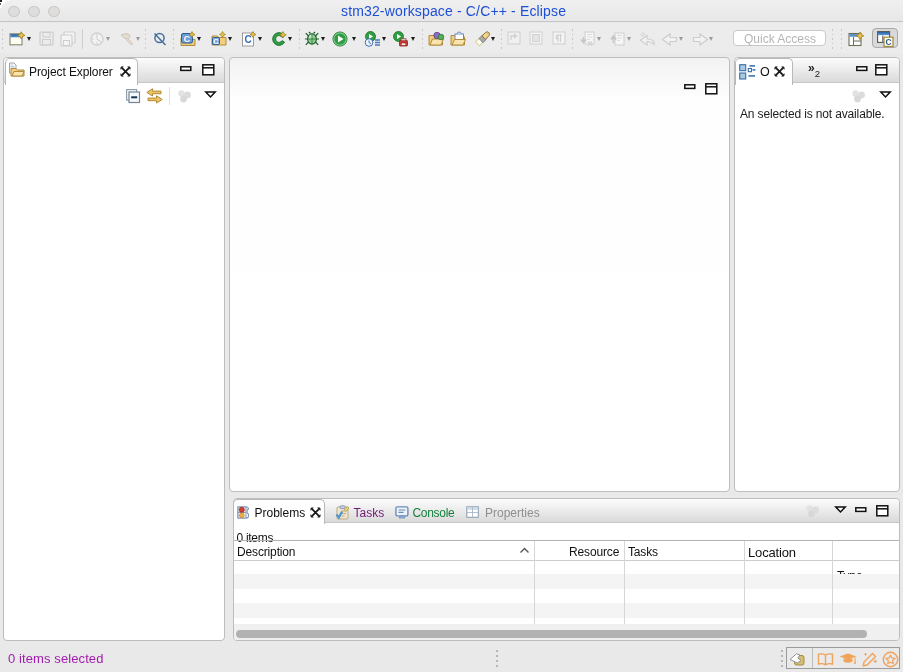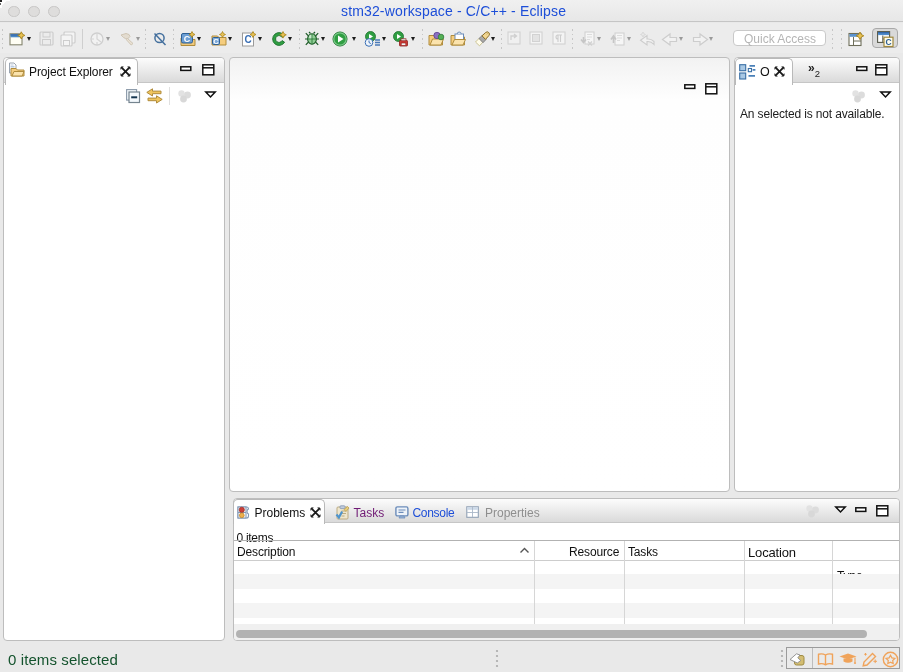--- a/index.html
+++ b/index.html
@@ -306,21 +306,21 @@
  <path d="M6.5,6 h4.5 M6.5,8.5 h4.5 M6.5,11 h3" stroke="#b4a478" stroke-width="0.9"></path>
  <path d="M1.5,9.5 l2.4,3 3.2,-6" fill="none" stroke="#4f94cd" stroke-width="2.2"></path>
  <path d="M9,4.5 l3.5,-3 1.5,1.5 -3,3.5z" fill="#e8cf7a" stroke="#b89a4a" stroke-width="0.7"></path>
 </svg>
 <div class="t" id="tk" style="left:353.5px;top:505.5px;font-size:12px;color:#701a75">Tasks</div>
 <svg class="abs" style="left:395px;top:505.5px" width="14" height="13">
  <rect x="0.9" y="0.9" width="12" height="9" rx="1.5" fill="#eef3f9" stroke="#6b8cba" stroke-width="1.4"></rect>
  <path d="M3.5,4 h7 M3.5,6.3 h5" stroke="#6b8cba" stroke-width="1.2"></path>
  <path d="M5,10 h4 l1,2 h-6z" fill="#9db8d8" stroke="#6b8cba" stroke-width="0.8"></path>
 </svg>
-<div class="t" id="cs" style="left:412.5px;top:505.5px;font-size:12px;letter-spacing:-0.3px;color:#1d4ed8">Console</div>
+<div class="t" id="cs" style="left:412.5px;top:505.5px;font-size:12px;letter-spacing:-0.3px;color:#15803d">Console</div>
 <svg class="abs" style="left:465.5px;top:506px" width="13" height="12">
  <rect x="0.8" y="0.8" width="11.5" height="10.5" fill="#fff" stroke="#90a0b4" stroke-width="1.1"></rect>
  <rect x="1.2" y="1.2" width="10.7" height="2.6" fill="#ccd9e8"></rect>
  <line x1="6.5" y1="1" x2="6.5" y2="11" stroke="#aab8c8" stroke-width="0.9"></line>
  <line x1="1" y1="6.5" x2="12" y2="6.5" stroke="#aab8c8" stroke-width="0.9"></line>
 </svg>
 <div class="t" id="pr" style="left:485px;top:505.5px;font-size:12px;color:#8e8e8e">Properties</div>
 <svg class="abs" style="left:804.5px;top:505px" width="15" height="13">
  <circle cx="4.5" cy="3.5" r="3.2" fill="#e2e2e2"></circle>
     <circle cx="10.5" cy="5" r="3.4" fill="#dcdcdc"></circle>
@@ -349,21 +349,21 @@
   </svg>
 <div class="abs" style="left:233.5px;top:573.5px;width:665px;height:15px;background:#f4f4f4"></div>
 <div class="abs" style="left:233.5px;top:603px;width:665px;height:15px;background:#f4f4f4"></div>
 <div class="sep" style="left:533.5px;top:541px;height:83px;background:#d6d6d6"></div>
 <div class="sep" style="left:624px;top:541px;height:83px;background:#d6d6d6"></div>
 <div class="sep" style="left:744px;top:541px;height:83px;background:#d6d6d6"></div>
 <div class="sep" style="left:832px;top:541px;height:83px;background:#d6d6d6"></div>
 <div class="abs" style="left:233.5px;top:624px;width:665.5px;height:16px;background:#f0f0f0;border-radius:0 0 3px 3px"></div>
 <div class="abs" style="left:236px;top:629.5px;width:631px;height:8px;background:#b2b2b2;border-radius:4px"></div>
 
-<div class="t" id="st" style="left:8px;top:650.5px;font-size:15px;letter-spacing:0.1px;color:#14532d">0 items selected</div>
+<div class="t" id="st" style="left:8px;top:650.5px;font-size:13px;letter-spacing:0.1px;color:#a21caf">0 items selected</div>
 <svg class="abs" style="left:495px;top:649px" width="4" height="20">
  <circle cx="2" cy="2" r="1.1" fill="#aaa"></circle>
     <circle cx="2" cy="7" r="1.1" fill="#aaa"></circle>
     <circle cx="2" cy="12" r="1.1" fill="#aaa"></circle>
     <circle cx="2" cy="17" r="1.1" fill="#aaa"></circle>
 </svg>
 <svg class="abs" style="left:779.5px;top:649px" width="4" height="20">
  <circle cx="2" cy="2" r="1.1" fill="#aaa"></circle>
     <circle cx="2" cy="7" r="1.1" fill="#aaa"></circle>
     <circle cx="2" cy="12" r="1.1" fill="#aaa"></circle>

